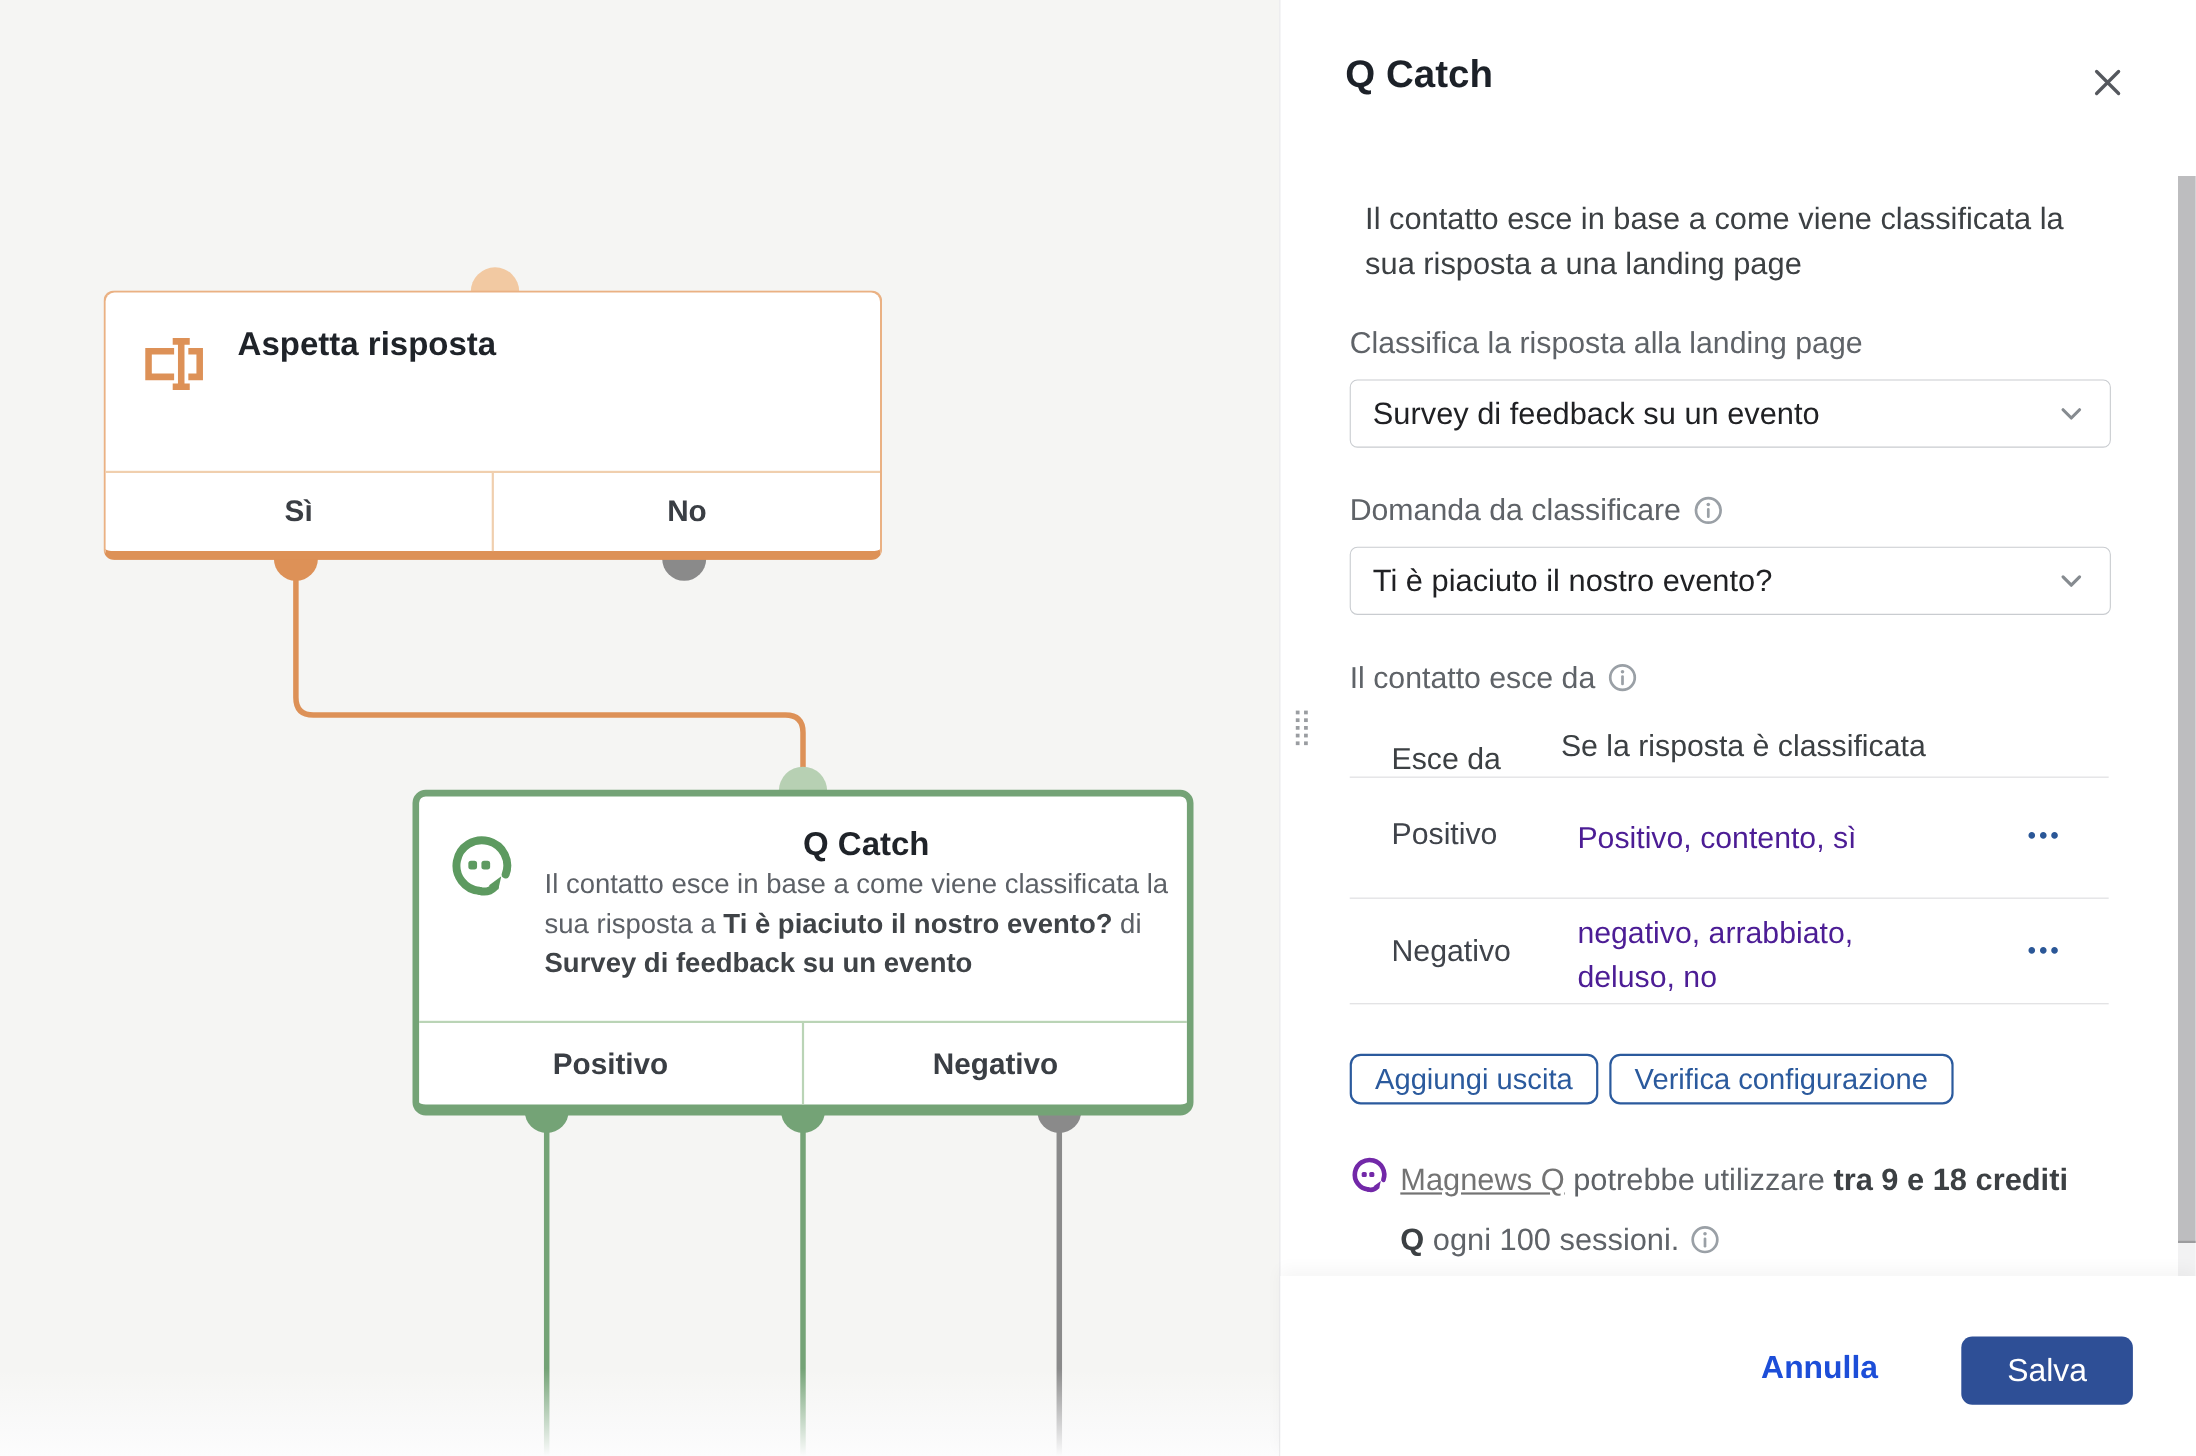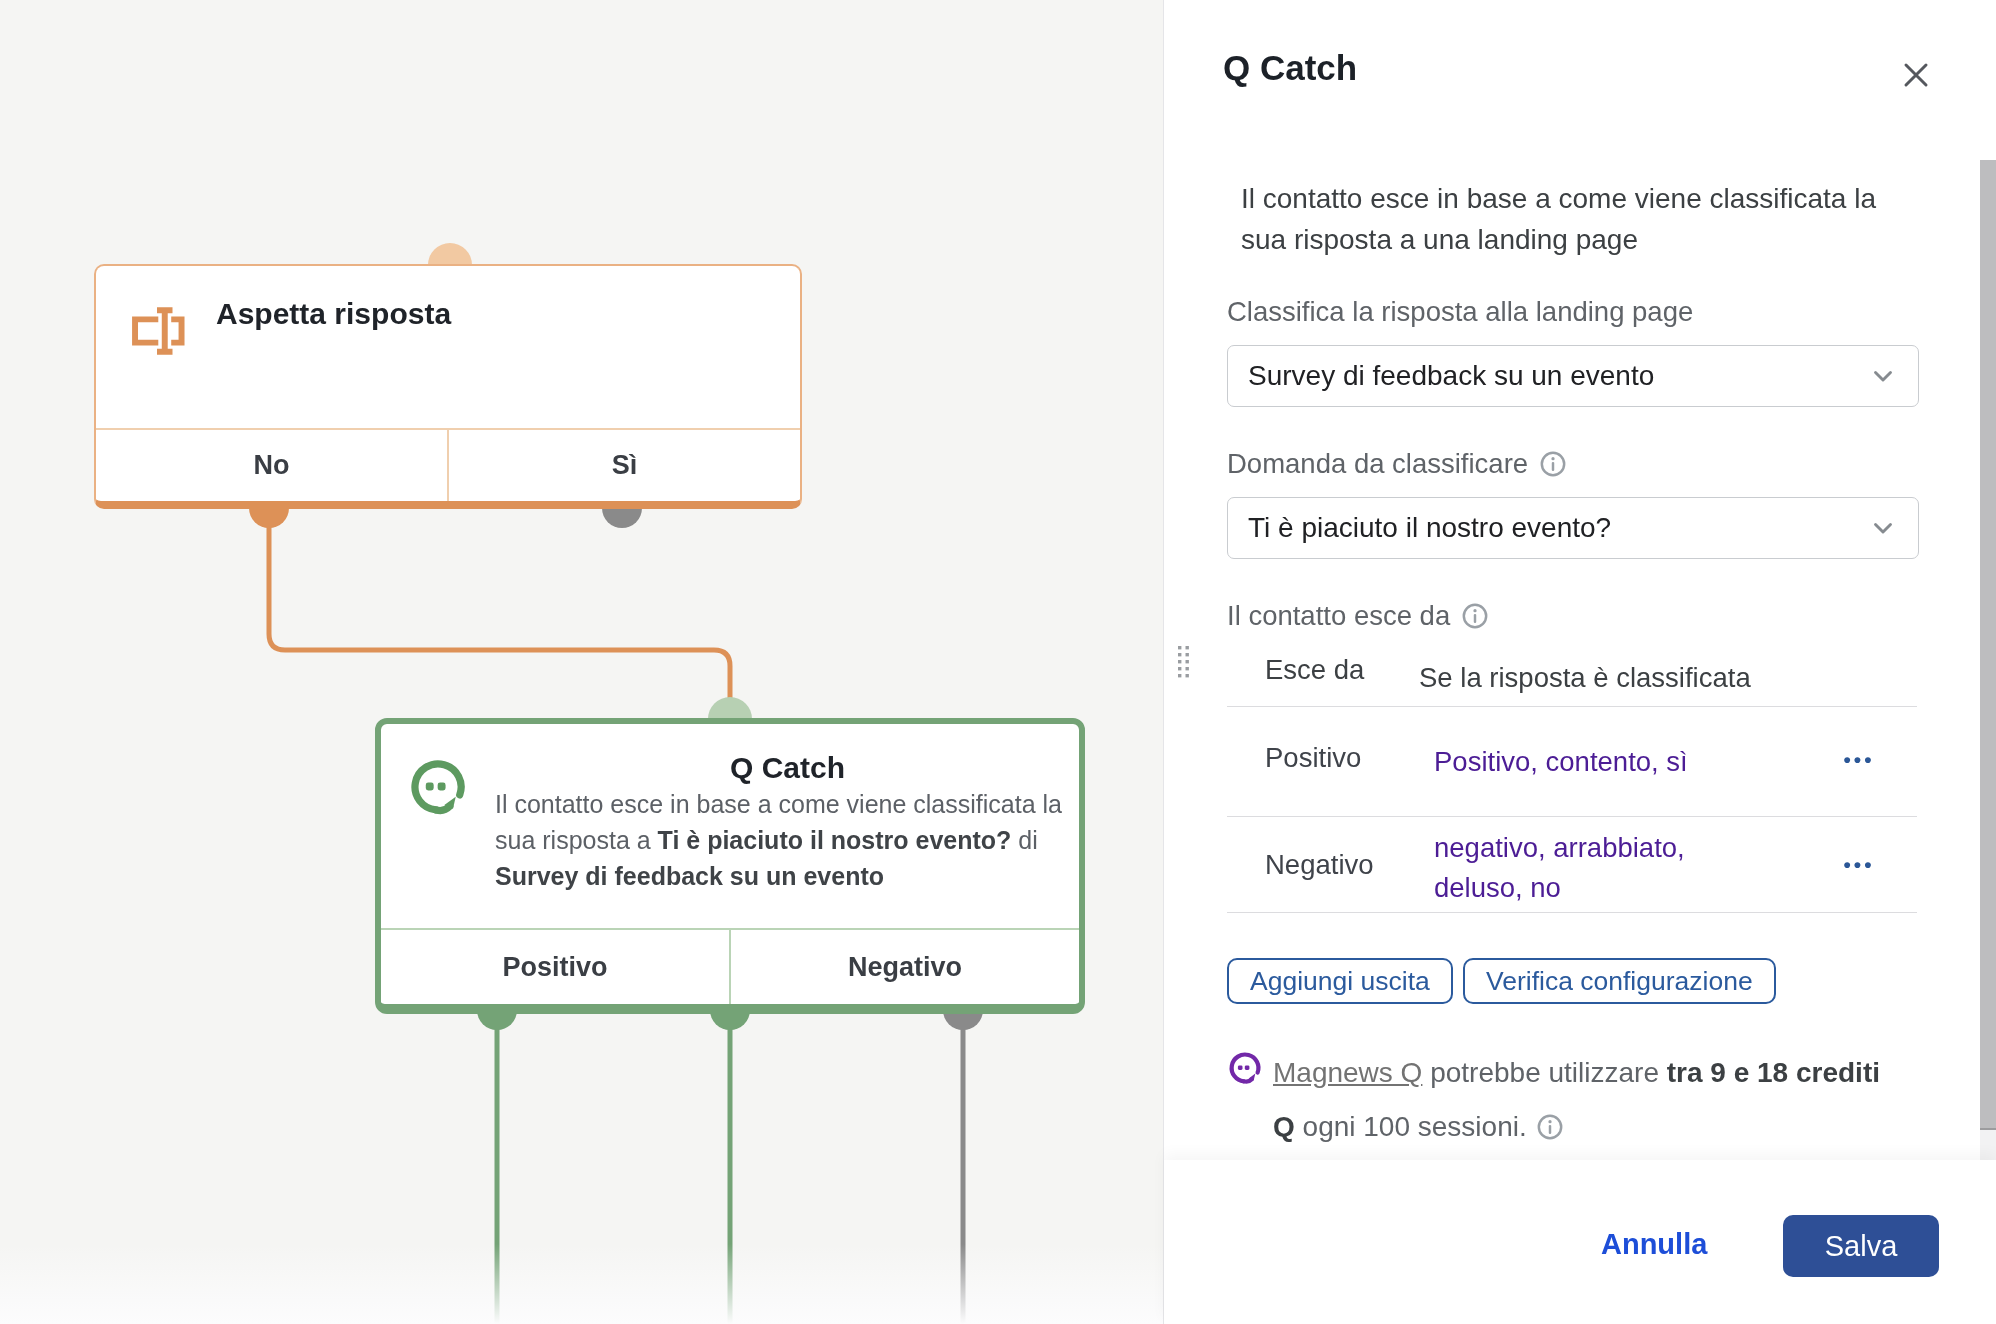--- a/index.html
+++ b/index.html
@@ -126,22 +126,22 @@
         <svg class="wait-icon" viewBox="0 0 48 48">
           <path d="M 25,15 H 7 V 33 H 25" fill="none" stroke="currentColor" stroke-width="4.6"></path>
           <path d="M 35,15 H 43 V 33 H 35" fill="none" stroke="currentColor" stroke-width="4.6"></path>
           <path d="M 24,8 H 36 M 30,8 V 40 M 24,40 H 36" fill="none" stroke="currentColor" stroke-width="4.6"></path>
         </svg>
         <div>
           <div class="node-title">Aspetta risposta</div>
         </div>
       </div>
       <div class="outputs">
+        <div class="cell">Sì</div>
         <div class="cell">No</div>
-        <div class="cell">Sì</div>
       </div>
     </div>
 
     <div class="node qcatch-node">
       <div class="node-head">
         <svg class="q-icon" viewBox="0 0 36 36">
             <use href="#qbubble"></use>
           </svg>
         <div>
           <div class="node-title">Q Catch</div>
@@ -202,21 +202,21 @@
           <rect x="8.5" y="8" width="3.4" height="3.4"></rect>
         <rect x="1" y="15" width="3.4" height="3.4"></rect>
           <rect x="8.5" y="15" width="3.4" height="3.4"></rect>
         <rect x="1" y="22" width="3.4" height="3.4"></rect>
           <rect x="8.5" y="22" width="3.4" height="3.4"></rect>
         <rect x="1" y="29" width="3.4" height="3.4"></rect>
           <rect x="8.5" y="29" width="3.4" height="3.4"></rect>
       </g>
     </svg>
 
-    <div class="tbl-head" style="left:101px;top:654px">Esce da</div>
+    <div class="tbl-head" style="left:101px;top:674px">Esce da</div>
     <div class="tbl-head" style="left:255px;top:662px">Se la risposta è classificata</div>
     <div class="tbl-divider" style="top:706px"></div>
 
     <div class="tbl-label" style="top:742px">Positivo</div>
     <div class="tbl-value" style="top:742px">Positivo, contento, sì</div>
     <div class="row-menu" style="top:748px">•••</div>
     <div class="tbl-divider" style="top:816px"></div>
 
     <div class="tbl-label" style="top:849px">Negativo</div>
     <div class="tbl-value" style="top:828px">negativo, arrabbiato, deluso, no</div>

